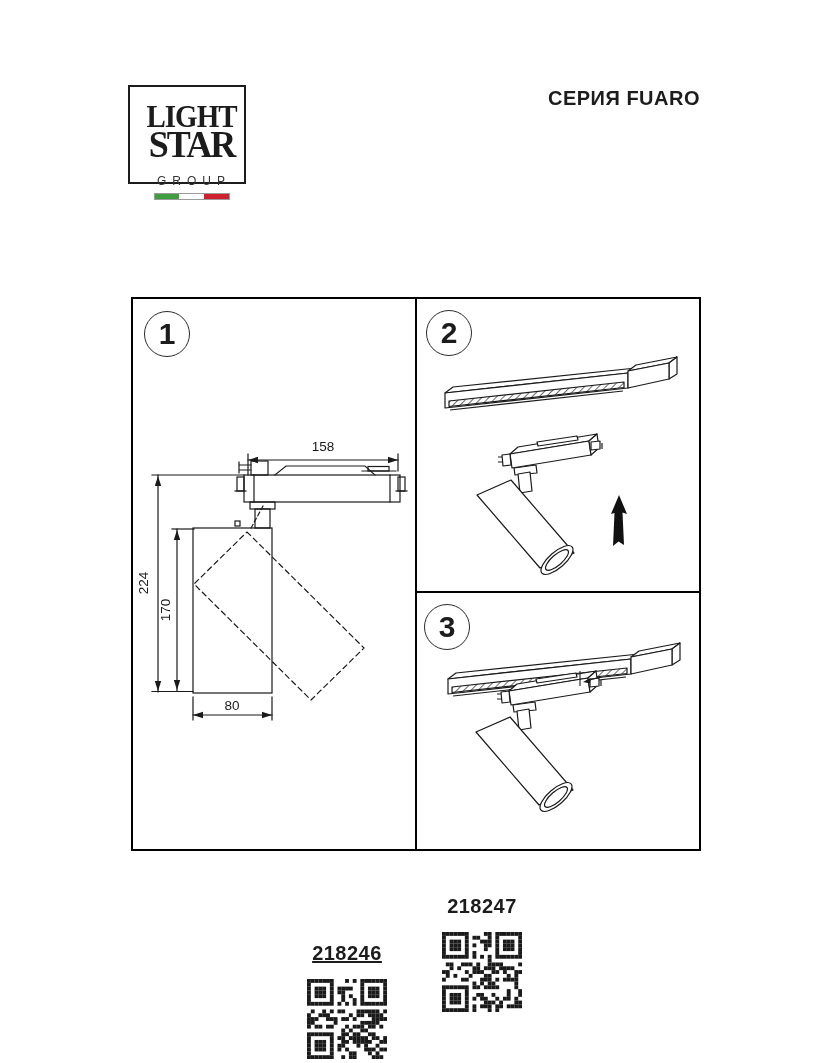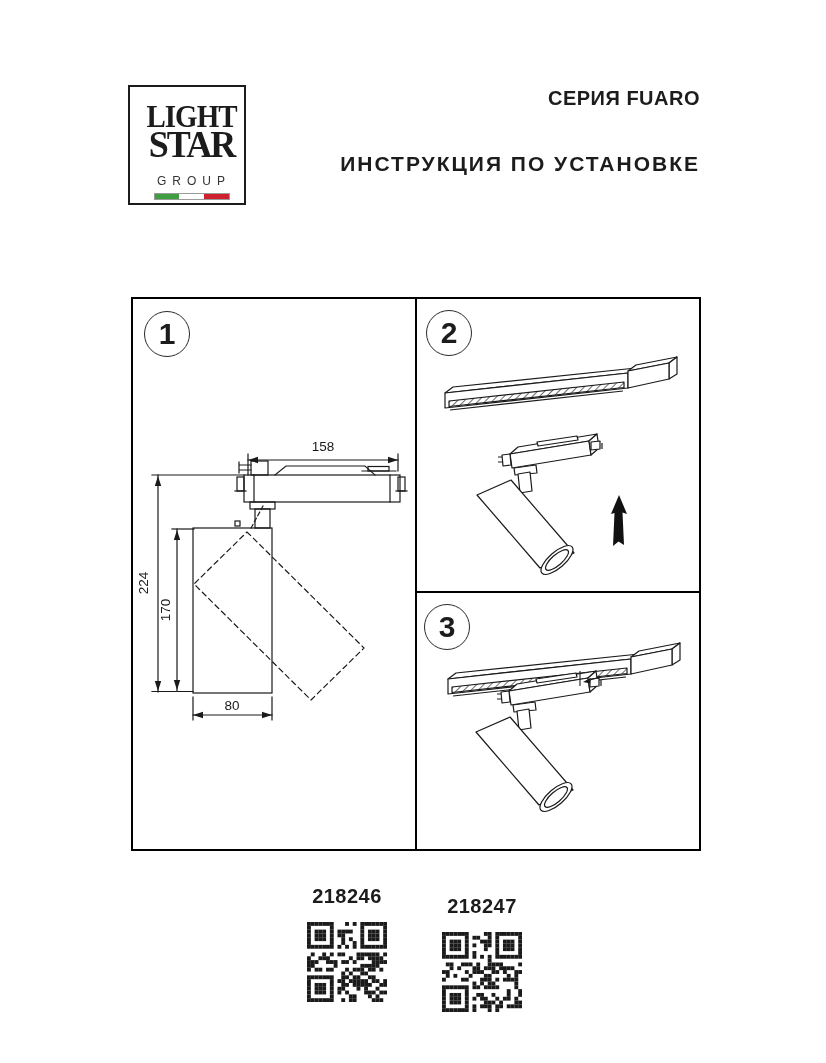--- a/index.html
+++ b/index.html
@@ -2,21 +2,21 @@
 <html><head>
 <meta charset="utf-8">
 <style>
   html,body{margin:0;padding:0;}
   body{
     width:826px;height:1063px;background:#ffffff;position:relative;overflow:hidden;
     font-family:"Liberation Sans", sans-serif;color:#1c1c1c;
   }
   
   .logo-box{
-    position:absolute;left:128px;top:85px;width:118px;height:120px;
+    position:absolute;left:128px;top:85px;width:118px;height:99px;
     border:2px solid #1c1c1c;box-sizing:border-box;text-align:center;padding-left:9px;
   }
   .logo-word1{font-family:"Liberation Serif",serif;font-weight:bold;font-size:29px;
     line-height:26px;margin-top:16px;transform:scaleY(1.12);letter-spacing:-1px;}
   .logo-word2{font-family:"Liberation Serif",serif;font-weight:bold;font-size:36px;
     line-height:31px;transform:scaleY(1.08);letter-spacing:-2px;}
   .logo-word3{font-size:12px;letter-spacing:6px;line-height:15px;margin-top:14px;
     margin-left:5px;color:#333;}
   .logo-flag{width:76px;height:7px;margin:4px auto 0 auto;border:1px solid #9a9a9a;
     display:flex;box-sizing:border-box;}
@@ -45,21 +45,21 @@
     display:flex;align-items:center;justify-content:center;
     font-size:30px;font-weight:bold;background:#fff;box-sizing:border-box;
   }
   #panel1 .badge{left:11px;top:12px;}
   #panel2 .badge{left:9px;top:11px;}
   #panel3 .badge{left:7px;top:11px;}
   .panel svg{position:absolute;left:0;top:0;}
   svg text{font-family:"Liberation Sans",sans-serif;font-size:13.5px;fill:#1a1a1a;}
   
   .article{position:absolute;width:84px;text-align:center;}
-  #article1{left:305px;top:885px;}
+  #article1{left:305px;top:942px;text-decoration:underline;}
   #article2{left:440px;top:895px;}
   .code{font-size:20px;font-weight:bold;letter-spacing:0.5px;}
   .qr{width:80px;height:80px;margin-top:14px;}
 </style>
 </head>
 <body>
 
 <svg width="0" height="0" style="position:absolute" aria-hidden="true">
   <defs>
     <pattern id="hatch" patternUnits="userSpaceOnUse" width="5" height="5" patternTransform="rotate(45)">
@@ -99,21 +99,20 @@
   <div class="logo-flag">
     <div style="background: rgb(63, 158, 63);"></div>
     <div style="background: rgb(255, 255, 255);"></div>
     <div style="background: rgb(207, 32, 48);"></div>
   </div>
 </div>
 
 <div class="hdr">
   <div class="ln">СЕРИЯ FUARO</div>
   <div class="title">
-    <div class="t1">ИНСТРУКЦИЯ ПО УСТАНОВКЕ</div>
   </div>
 </div>
 
 <div class="grid">
   <div class="vdiv"></div>
   <div class="hdiv"></div>
 
   <div class="panel" id="panel1">
     <svg width="282" height="550" viewBox="0 0 282 550">
       <g stroke="#1a1a1a" stroke-width="1.2" fill="none" stroke-linecap="square">

